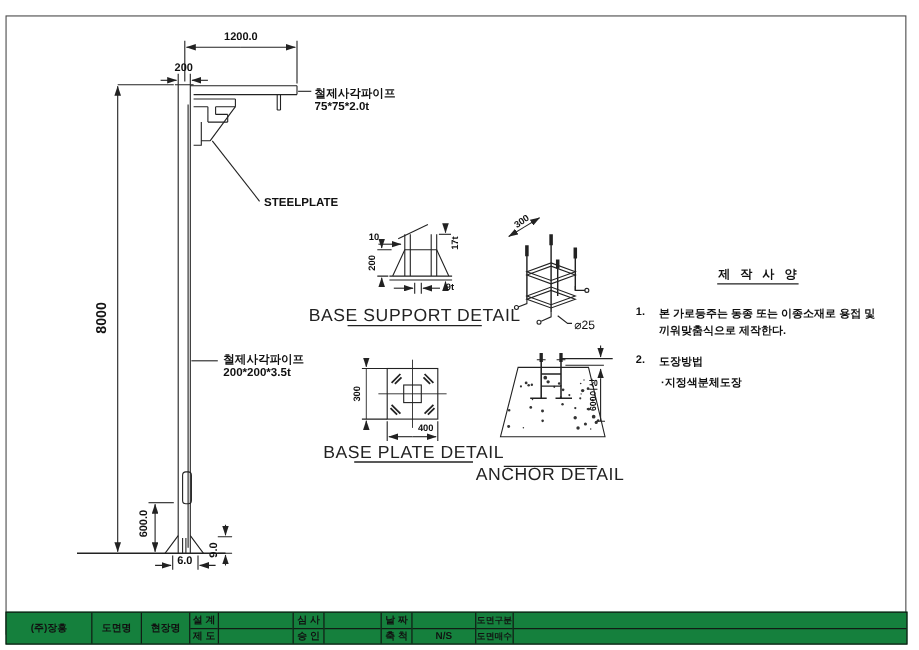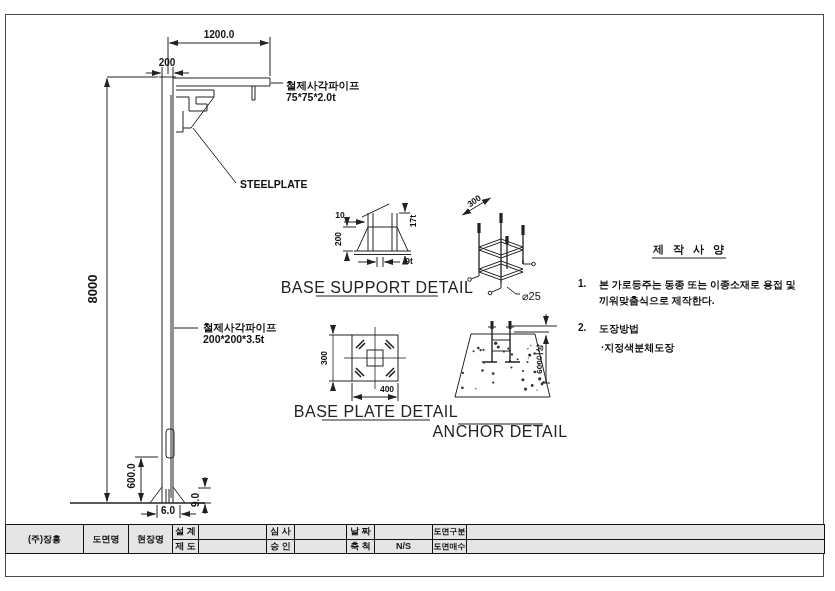--- a/index.html
+++ b/index.html
@@ -11,22 +11,22 @@
   .dim{position:absolute;transform:translate(-50%,-50%);font-weight:bold;font-size:10px;white-space:nowrap;color:#111;}
   .dim.v{transform:translate(-50%,-50%) rotate(-90deg);}
   .dim.big{font-size:13px;}
   .dim.sm{font-size:8.5px;}
   .dim.diag{transform:translate(-50%,-50%) rotate(-35deg);}
   .lbl{position:absolute;font-weight:bold;font-size:10.5px;line-height:12px;white-space:nowrap;color:#111;}
   .dtitle{position:absolute;transform:translate(-50%,-50%);font-size:16px;letter-spacing:.5px;white-space:nowrap;color:#222;}
   .spec-title{position:absolute;transform:translate(-50%,-50%);font-size:11px;font-weight:bold;letter-spacing:3px;white-space:nowrap;}
   .spec{position:absolute;font-weight:bold;font-size:10px;white-space:nowrap;}
   
-  .tb{position:absolute;left:5px;top:524px;width:820px;height:30px;border:1px solid #111;
-      box-sizing:border-box;display:flex;font-size:9px;font-weight:bold;background:#e5e5e5;}
+  .tb{position:absolute;left:5px;top:556px;width:820px;height:30px;border:1px solid #111;
+      box-sizing:border-box;display:flex;font-size:9px;font-weight:bold;background:#15803d;}
   .tb .cell{border-right:1px solid #111;box-sizing:border-box;display:flex;align-items:center;justify-content:center;text-align:center;}
   .tb .cell:last-child{border-right:none;}
   .tb .stack{flex-direction:column;padding:0;align-items:stretch;justify-content:stretch;display:flex;}
   .tb .stack>div{flex:1;display:flex;align-items:center;justify-content:center;border-bottom:1px solid #111;}
   .tb .stack>div:last-child{border-bottom:none;}
   .tb .tiny{font-size:8px;}
   .tb .site{font-size:8.5px;}
 </style>
 </head>
 <body>

